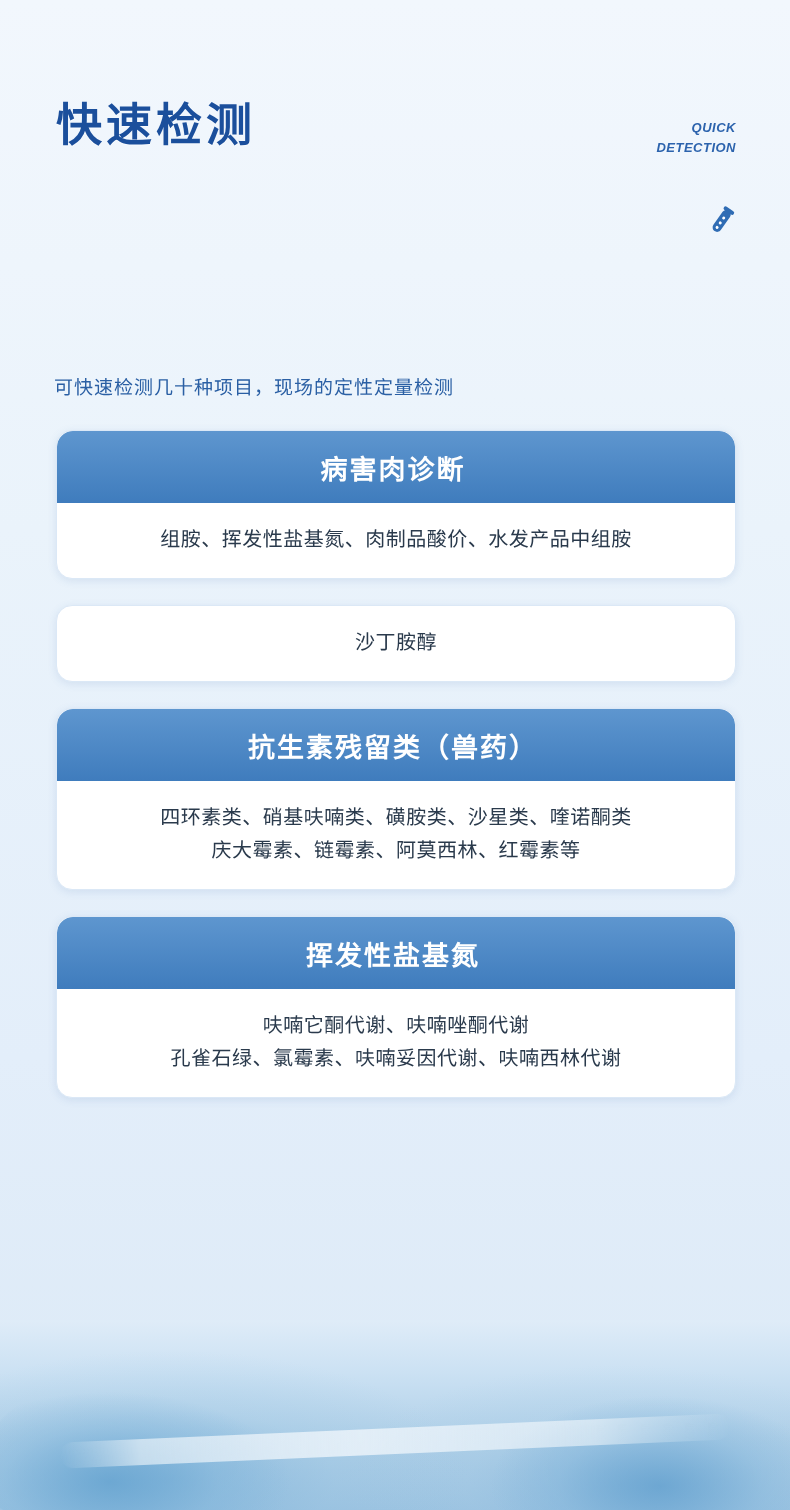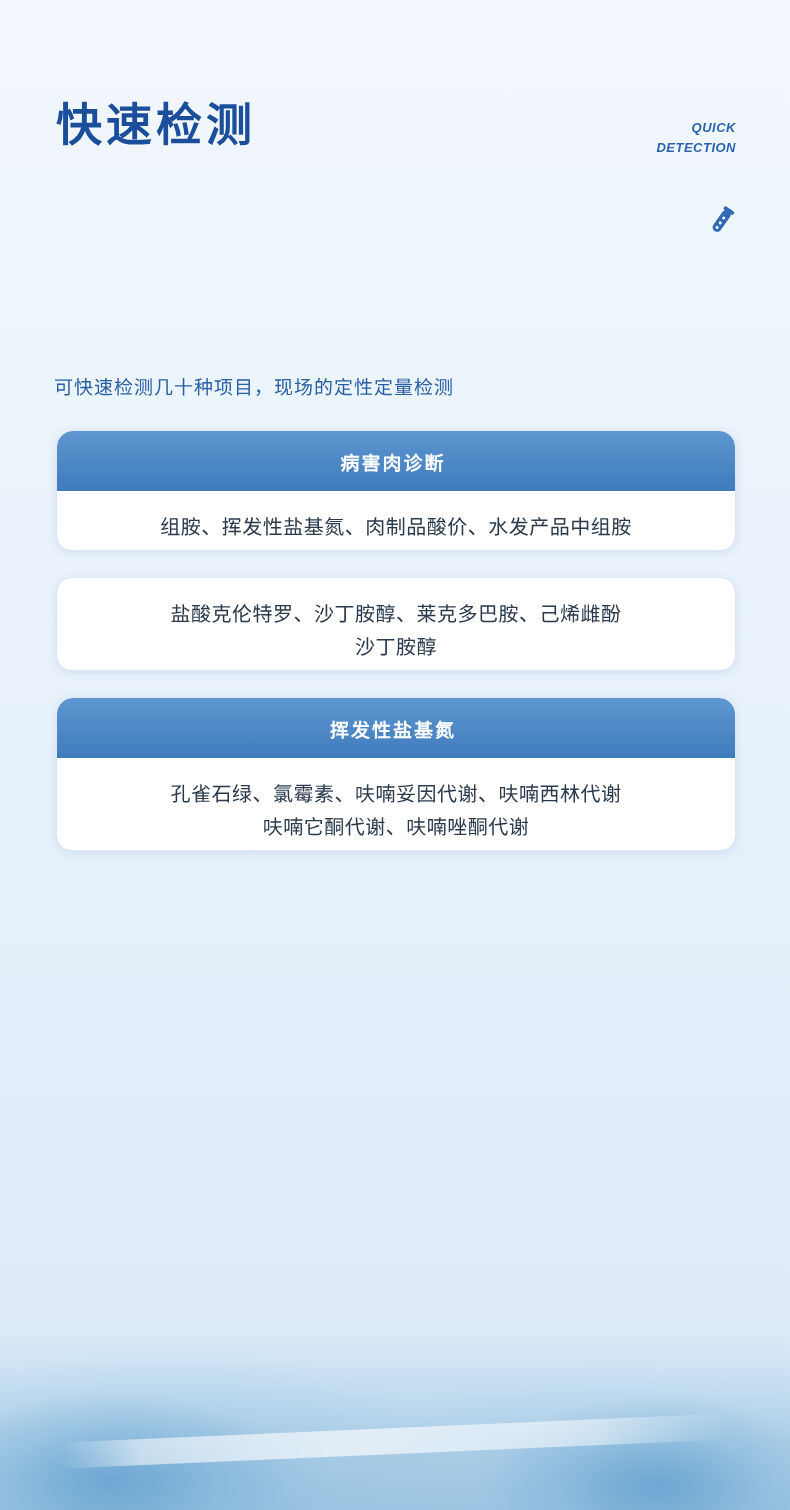--- a/index.html
+++ b/index.html
@@ -124,31 +124,31 @@
     margin-bottom: 26px;
     overflow: hidden;
     border: 1px solid #dbe8f6;
   }
   .card-head {
     background: linear-gradient(180deg, #5e96cf 0%, #3f7cbd 100%);
     color: #ffffff;
     text-align: center;
     font-family: Liberation Serif, serif;
     font-weight: bold;
-    font-size: 19px;
+    font-size: 27px;
     letter-spacing: 2px;
     padding: 17px 16px 16px 10px;
     border-radius: 16px 16px 0 0;
   }
   .card-body {
     text-align: center;
     color: #2a3a4c;
     font-size: 20px;
     line-height: 1.65;
-    padding: 20px 22px 6px 22px;
+    padding: 20px 22px 22px 22px;
     letter-spacing: 0.5px;
   }
   .card-body .line {
     display: block;
   }
 </style>
 </head>
 <body>
 
 <div class="page">
@@ -182,28 +182,34 @@
 
     <div class="card">
       <div class="card-head">病害肉诊断</div>
       <div class="card-body">
         <span class="line">组胺、挥发性盐基氮、肉制品酸价、水发产品中组胺</span>
       </div>
     </div>
 
     <div class="card">
       <div class="card-body">
-        <span class="line">盐酸克伦特罗、沙丁胺醇、莱克多巴胺、己烯雌酚</span>
         <span class="line">沙丁胺醇</span>
       </div>
     </div>
 
+    <div class="card">
+      <div class="card-head">抗生素残留类（兽药）</div>
+      <div class="card-body">
+        <span class="line">四环素类、硝基呋喃类、磺胺类、沙星类、喹诺酮类</span>
+        <span class="line">庆大霉素、链霉素、阿莫西林、红霉素等</span>
+      </div>
+    </div>
 
     <div class="card">
       <div class="card-head">挥发性盐基氮</div>
       <div class="card-body">
+        <span class="line">呋喃它酮代谢、呋喃唑酮代谢</span>
         <span class="line">孔雀石绿、氯霉素、呋喃妥因代谢、呋喃西林代谢</span>
-        <span class="line">呋喃它酮代谢、呋喃唑酮代谢</span>
       </div>
     </div>
 
   </div>
 </div>
 
 </body></html>

